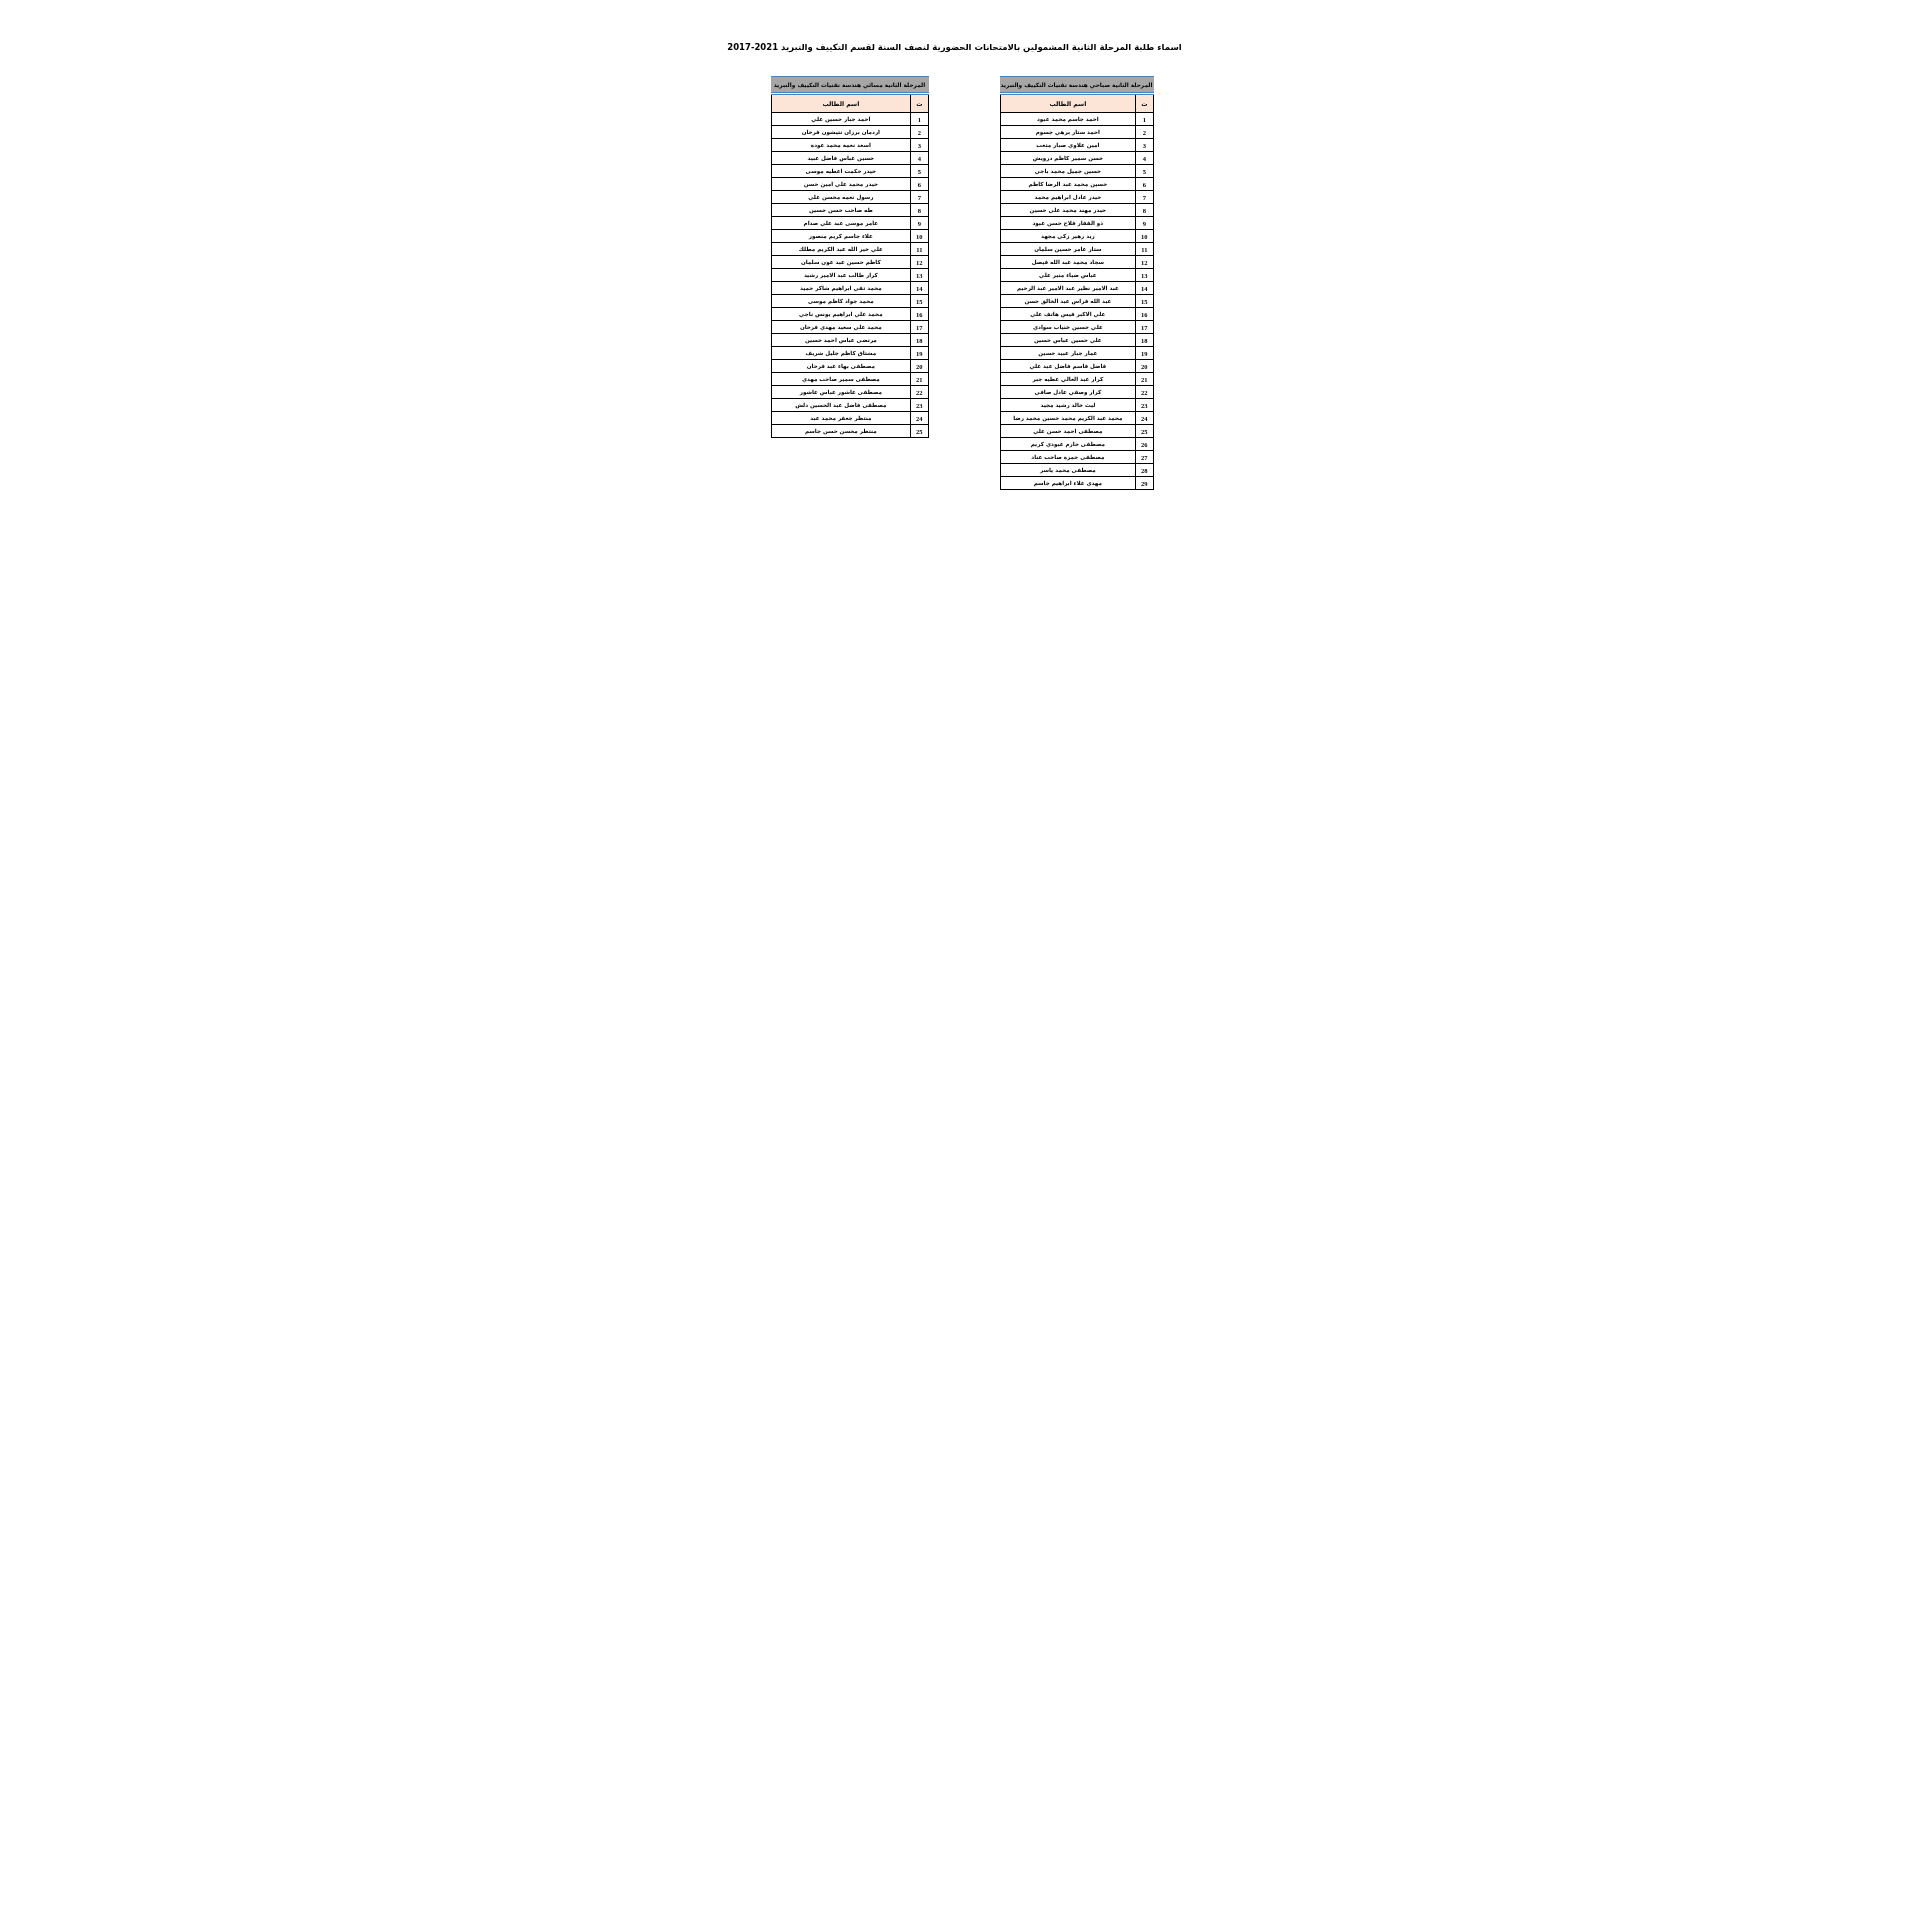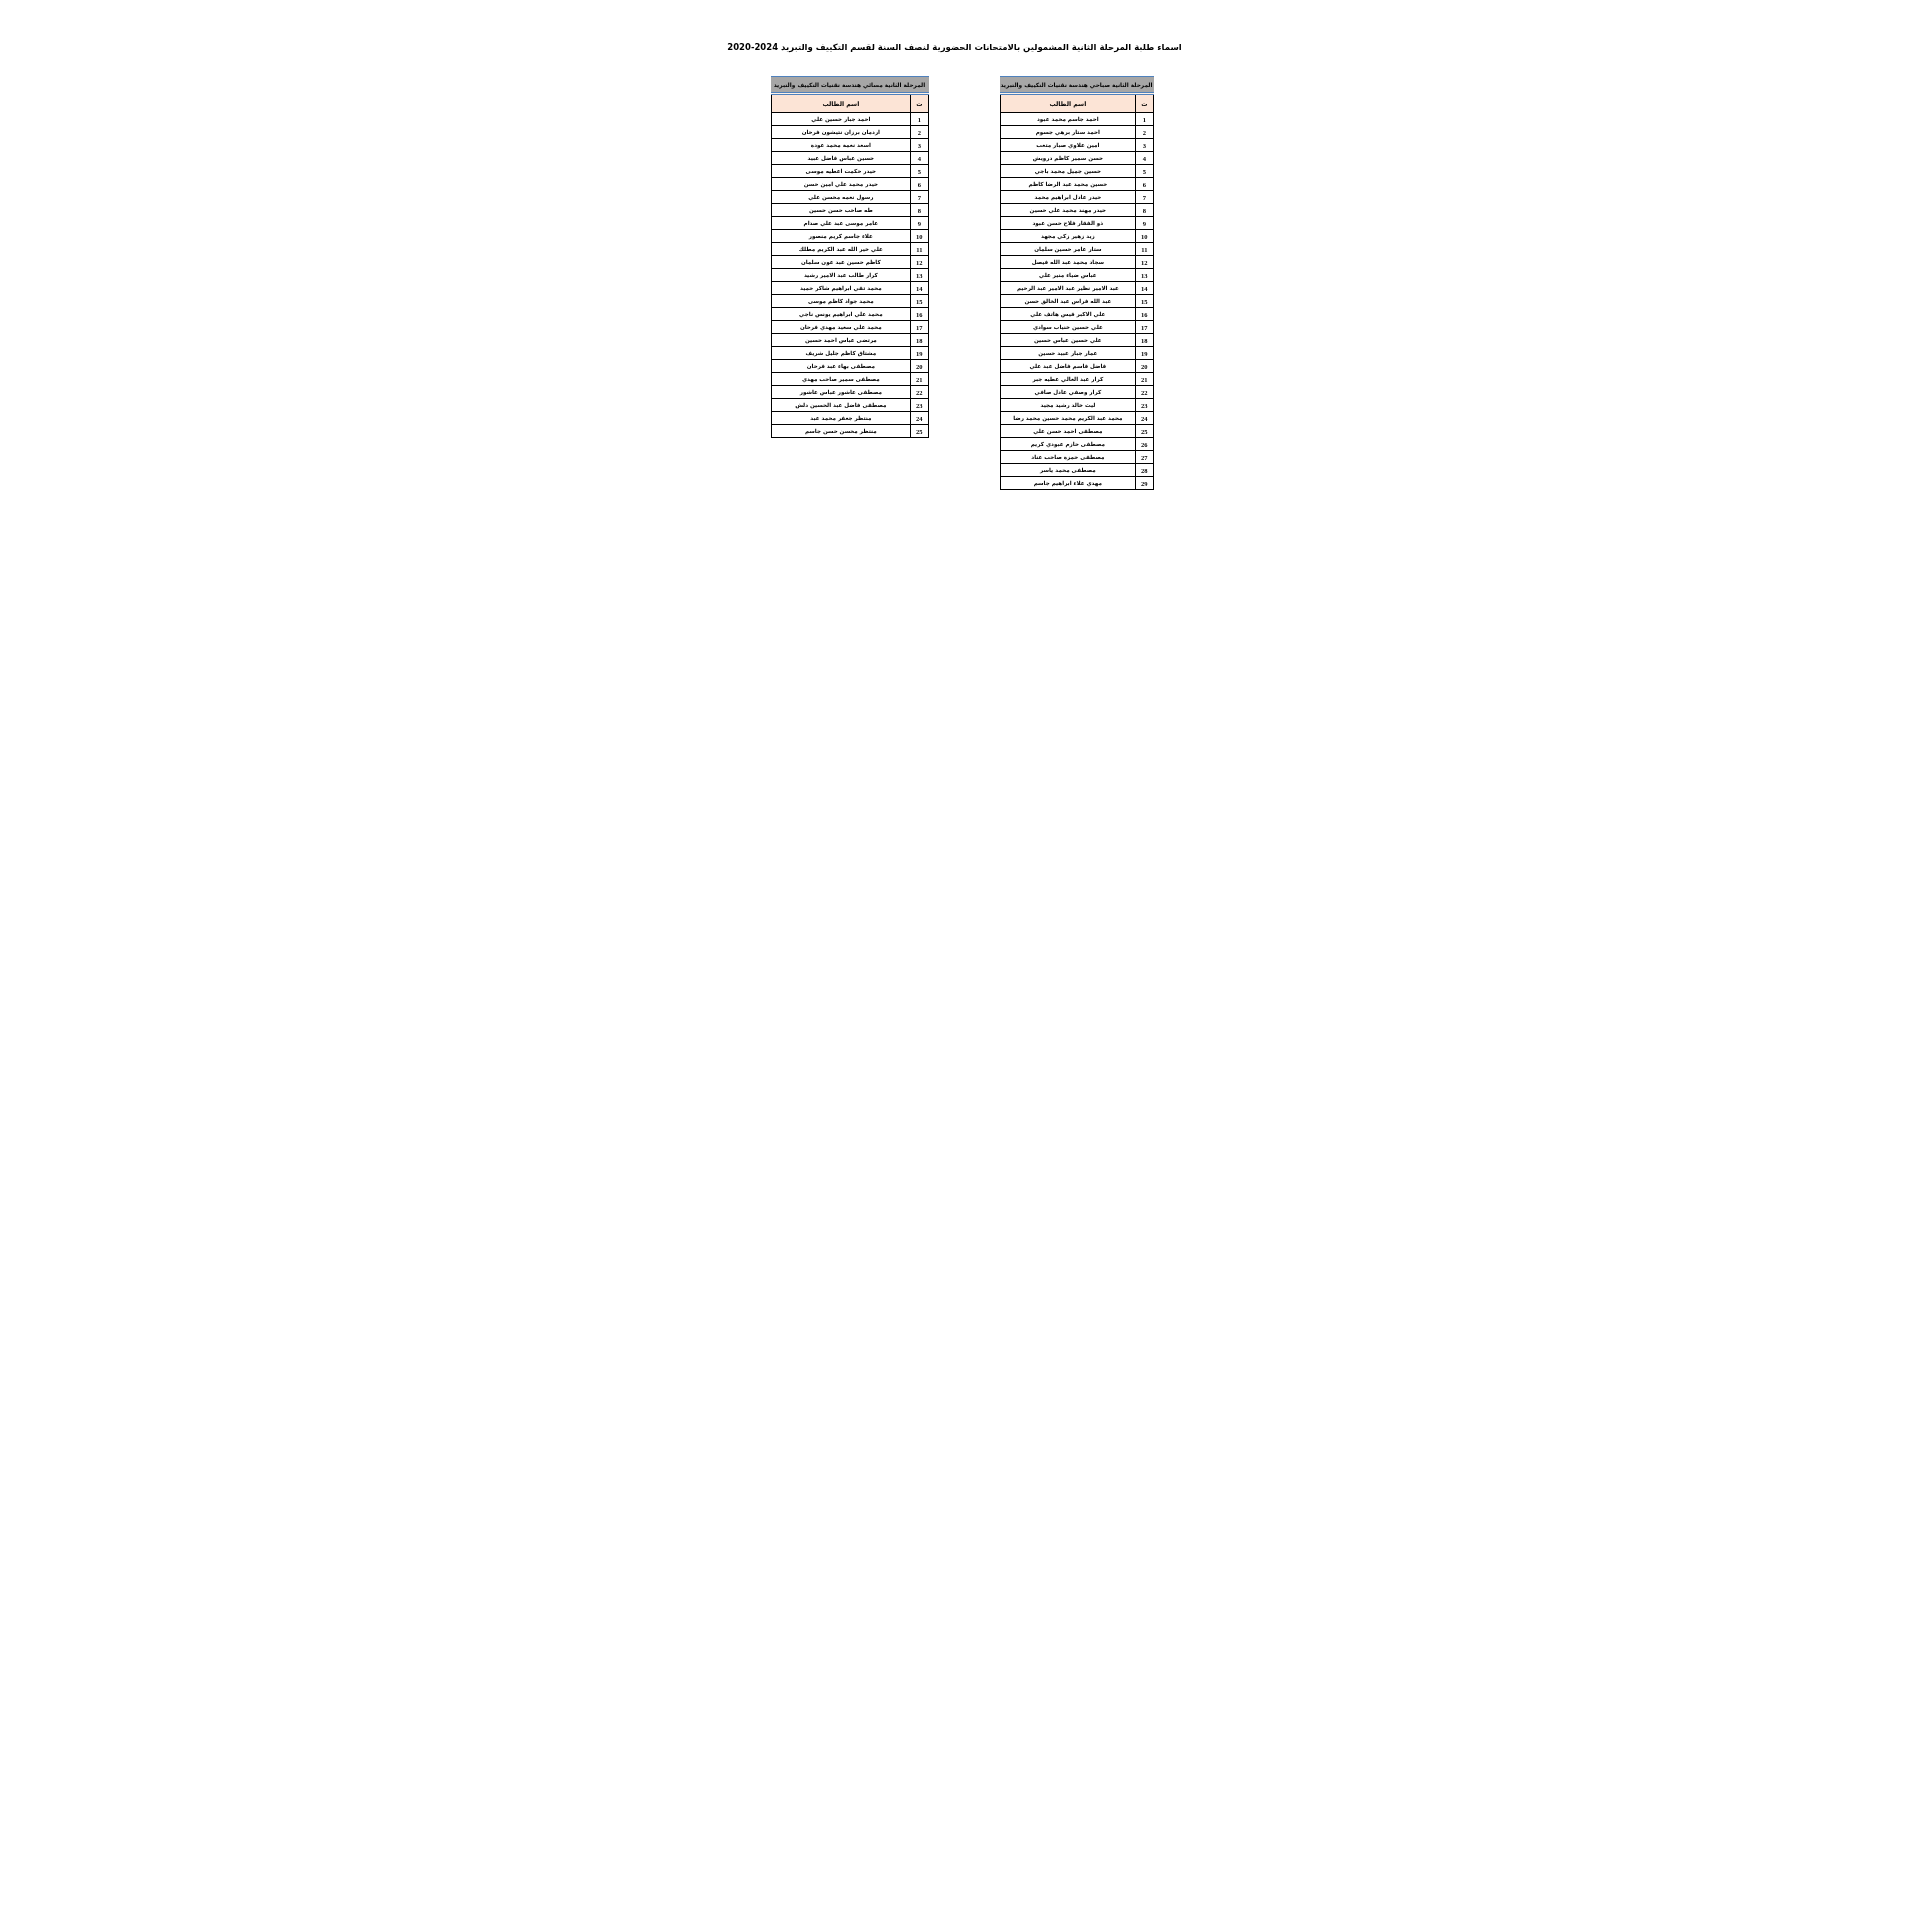--- a/index.html
+++ b/index.html
@@ -22,21 +22,21 @@
   table.grid thead th{background:#fce4d6;height:17px;font-size:6.2px;font-weight:bold;border-top:none;}
   table.grid td{height:12px;background:#ffffff;}
   td.name-cell{font-size:5.6px;font-weight:bold;white-space:nowrap;overflow:hidden;}
   td.idx-cell{font-family:"Liberation Serif","DejaVu Serif",serif;font-size:6.5px;font-weight:bold;direction:ltr;}
 </style>
 </head>
 <body>
 
 <div class="page">
 
-  <h1 class="title">اسماء طلبة المرحلة الثانية المشمولين بالامتحانات الحضورية لنصف السنة لقسم التكييف والتبريد 2024-2020</h1>
+  <h1 class="title">اسماء طلبة المرحلة الثانية المشمولين بالامتحانات الحضورية لنصف السنة لقسم التكييف والتبريد 2021-2017</h1>
 
   <section class="tbl tbl-morning">
     <div class="band">المرحلة الثانية صباحي هندسة تقنيات التكييف والتبريد</div>
     <div class="dbl"></div>
     <table class="grid">
       <colgroup>
           <col class="c-idx">
           <col class="c-name">
         </colgroup>
       <thead>

